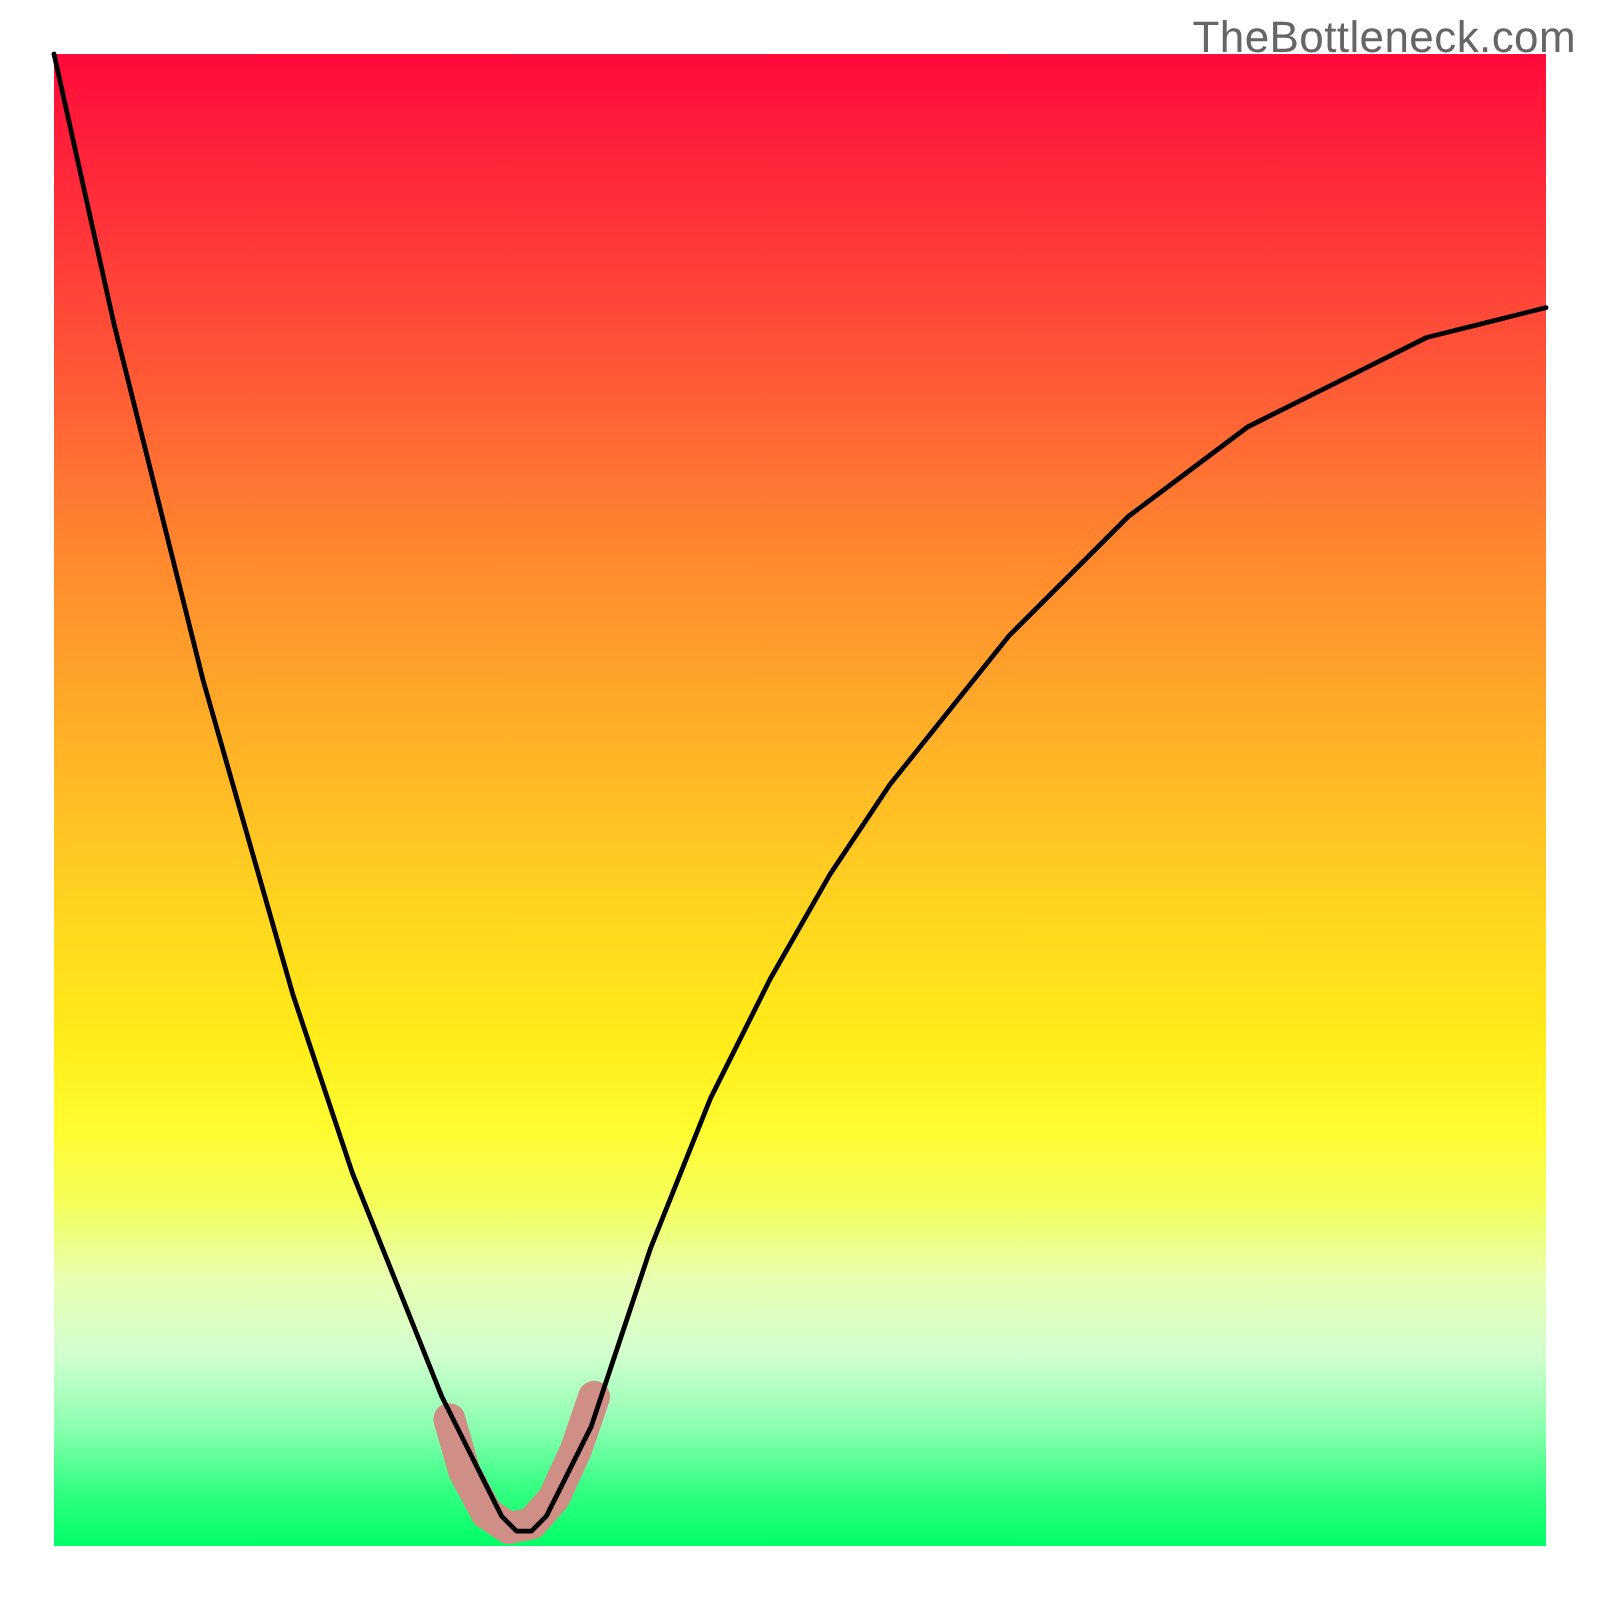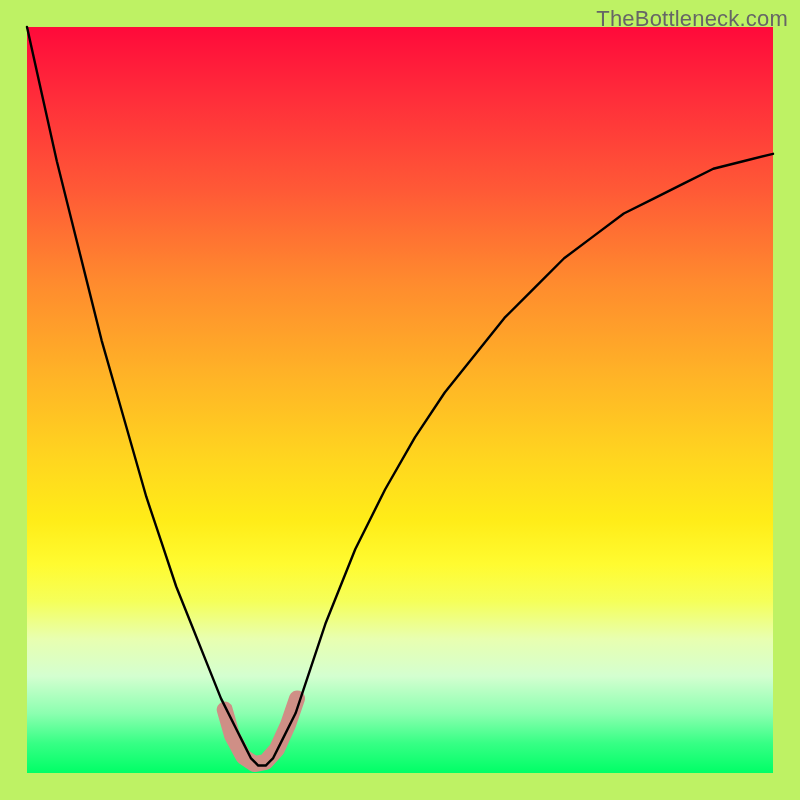--- a/index.html
+++ b/index.html
@@ -1,21 +1,21 @@
 <!DOCTYPE html>
 <html><head>
 <meta charset="utf-8">
 <style>
   * { margin: 0; padding: 0; box-sizing: border-box; }
   html, body { width: 800px; height: 800px; overflow: hidden; background: #000; }
   .frame {
     position: relative;
     width: 800px;
     height: 800px;
-    background: #bef264;
+    background: #ffffff;
   }
   .watermark {
     position: absolute;
     top: 6px;
     right: 12px;
     font-family: Arial, Helvetica, sans-serif;
     font-size: 22px;
     color: #666;
     font-weight: 400;
     letter-spacing: 0.2px;

